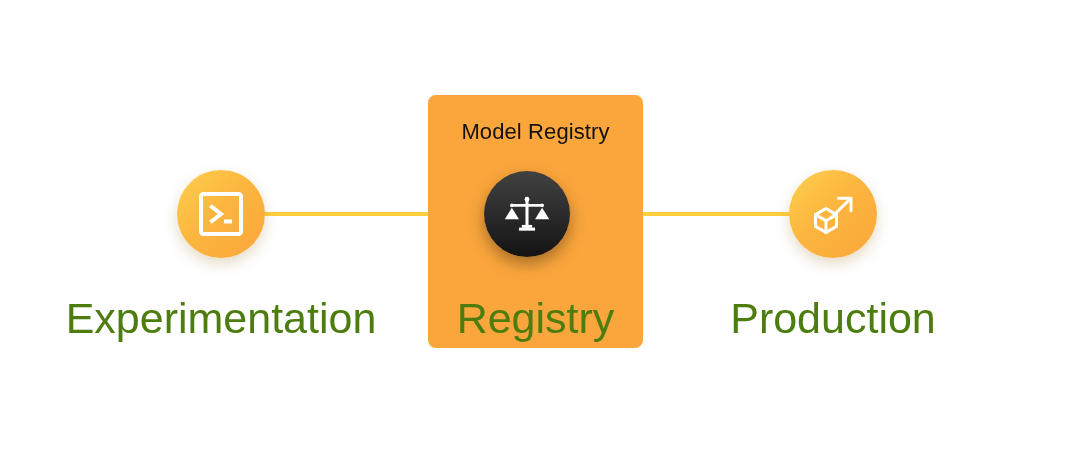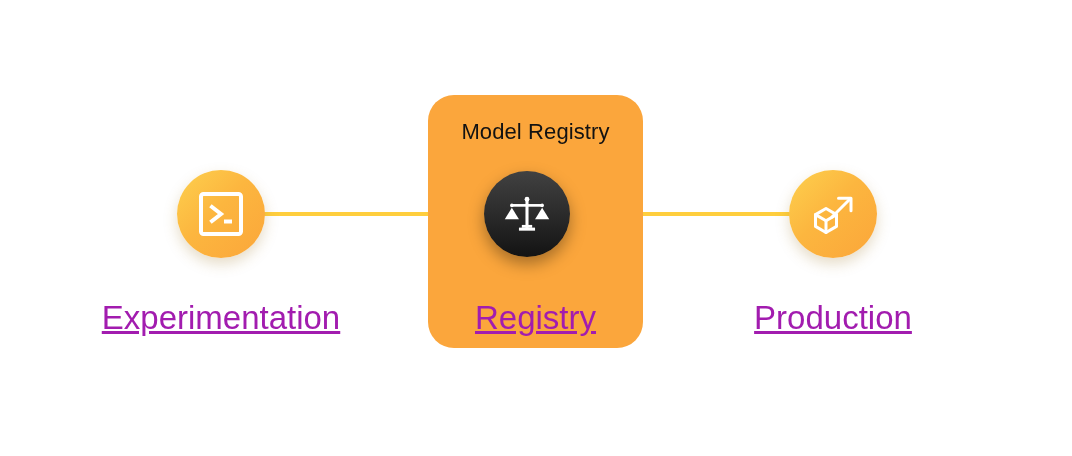--- a/index.html
+++ b/index.html
@@ -65,45 +65,44 @@
 
   .circle svg, .circle-dark svg { display: block; }
 
   
   .card {
     position: absolute;
     left: 428px;
     top: 95px;
     width: 215px;
     height: 253px;
-    border-radius: 26px;
+    border-radius: 8px;
     background: #fba63c;
   }
 
   .card-title {
     position: absolute;
     left: 0;
     top: 24px;
     width: 100%;
     text-align: center;
     color: #121212;
     font-size: 22px;
     line-height: 26px;
     letter-spacing: 0.1px;
   }
 
   
   .label {
     position: absolute;
     text-align: center;
-    color: #a21caf;
-    font-size: 33px;
+    color: #4d7c0f;
+    font-size: 43px;
     line-height: 40px;
     white-space: nowrap;
-    text-decoration: underline;
   }
   .label-exp  { left:  51px; top: 298px; width: 340px; }
   .label-stg  { left: 428px; top: 298px; width: 215px; }
   .label-prod { left: 713px; top: 298px; width: 240px; }
 </style>
 </head>
 <body>
 
 <div id="diagram">
 

